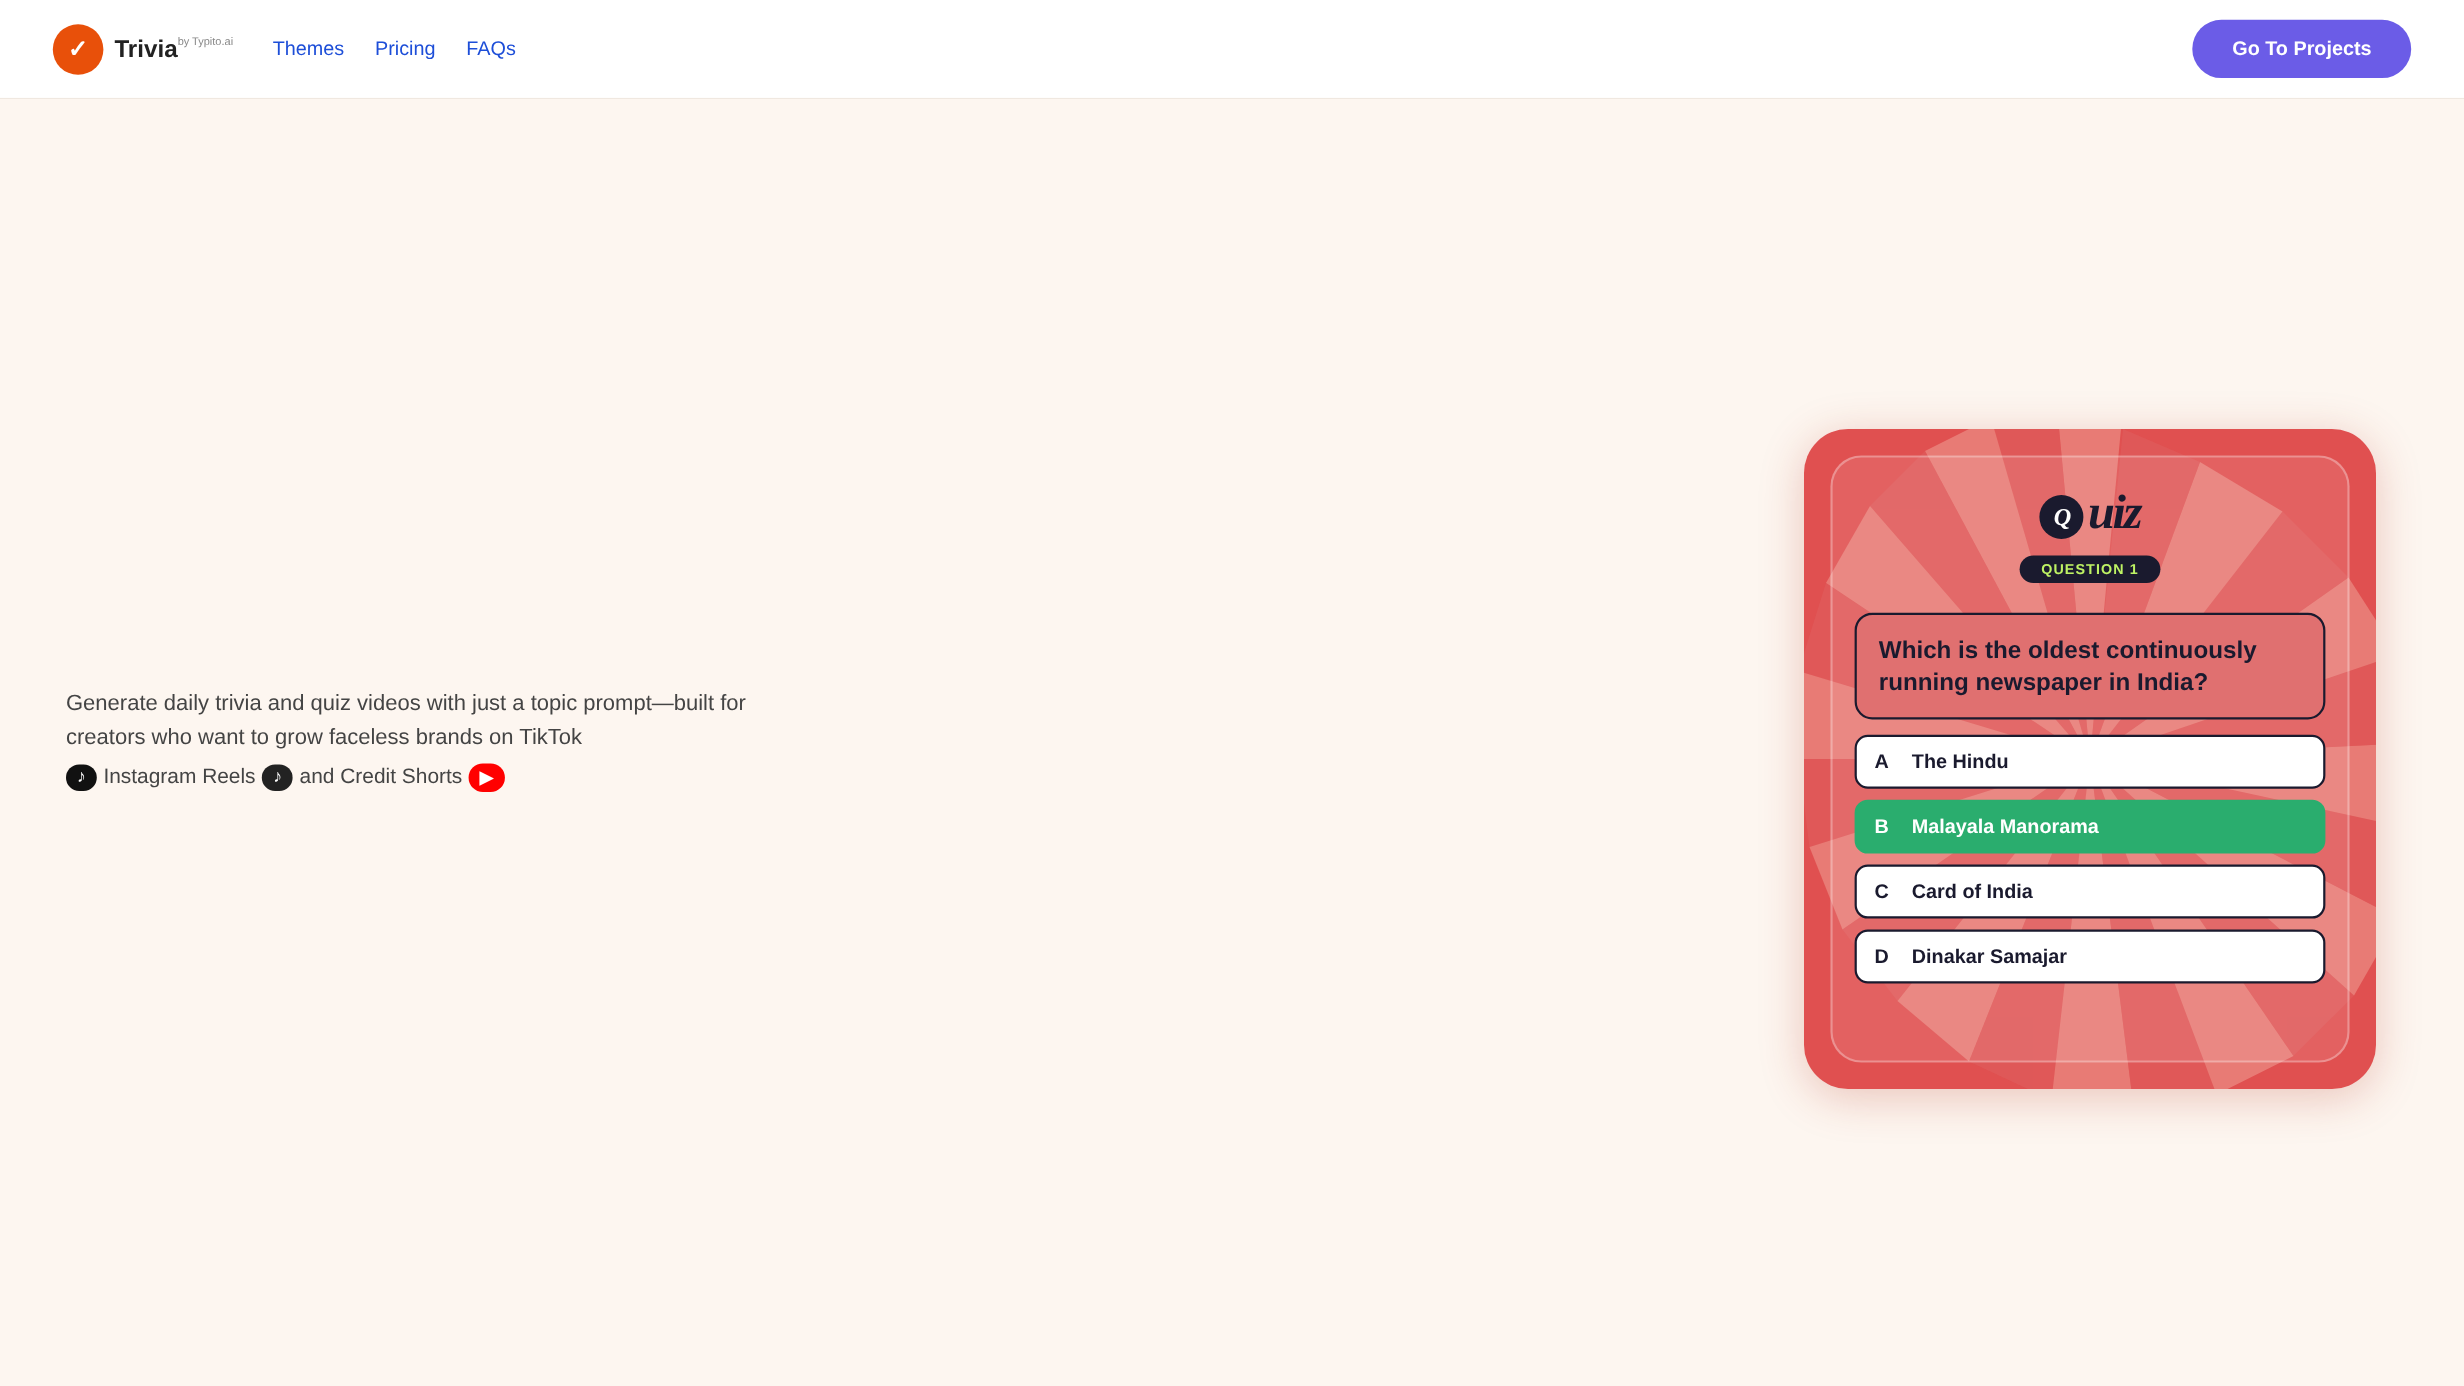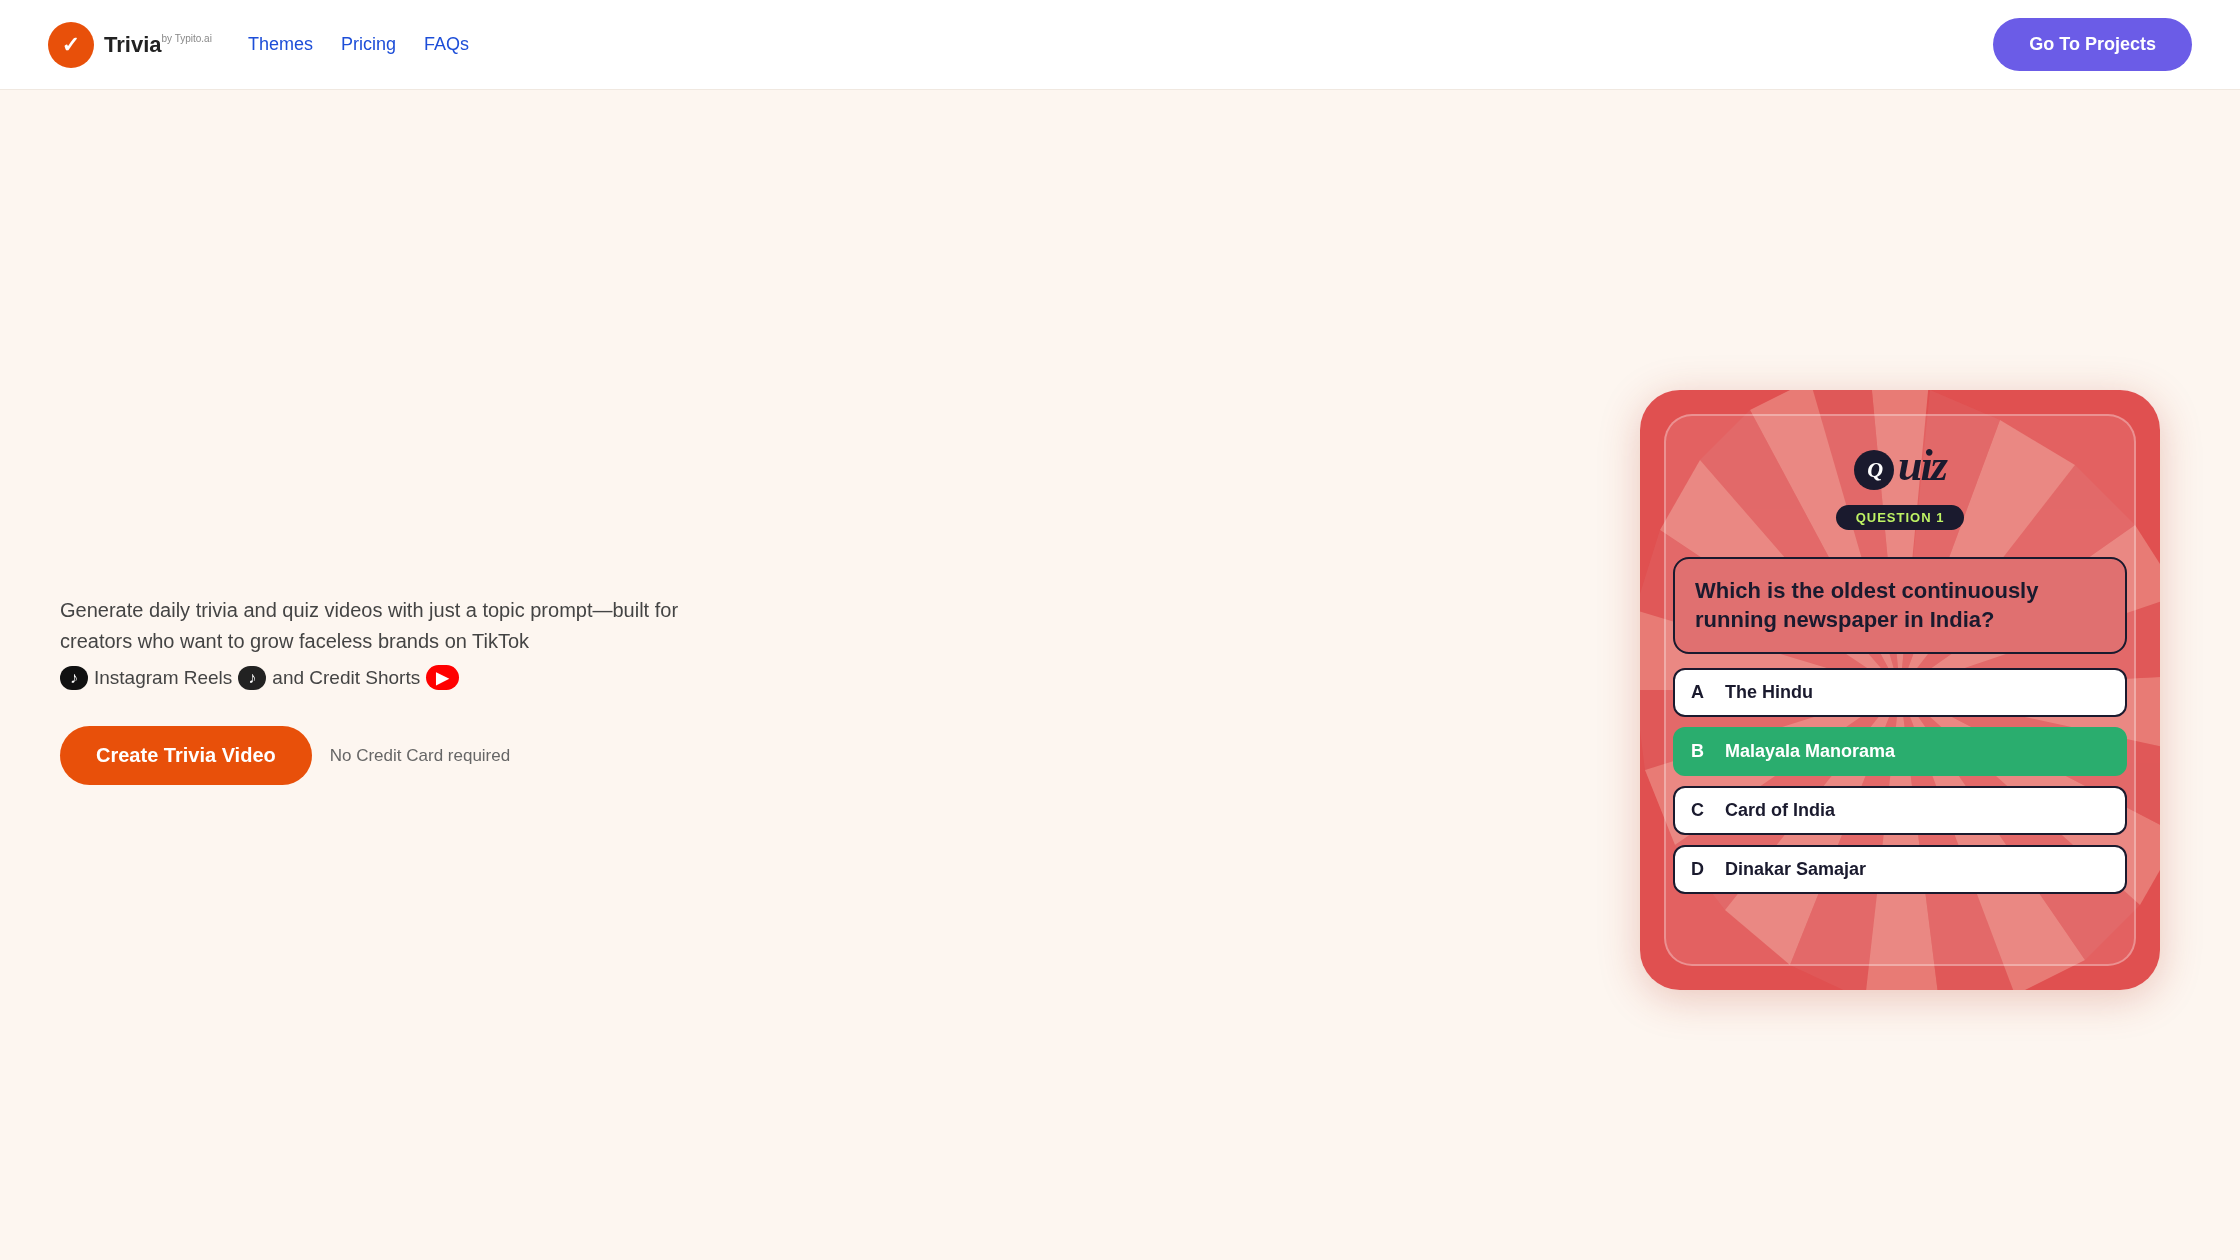--- a/index.html
+++ b/index.html
@@ -171,21 +171,21 @@
       position: relative;
       overflow: hidden;
       box-shadow: 0 8px 40px rgba(180,50,30,0.25);
     }
     .quiz-card-inner {
       position: relative;
       z-index: 2;
       background: rgba(255,255,255,0.10);
       border-radius: 28px;
       margin: 8px;
-      padding: 24px 7px 20px;
+      padding: 24px 20px 20px;
       height: calc(100% - 16px);
       display: flex;
       flex-direction: column;
       align-items: center;
       border: 2.5px solid rgba(255,255,255,0.3);
     }
     .quiz-logo {
       font-size: 42px;
       font-weight: 900;
       color: #1a1a2e;
@@ -282,24 +282,20 @@
     <div class="hero-platforms">
       <span class="platform-badge tiktok-badge">
         <span>♪</span>
       </span>
       <span>Instagram Reels</span>
       <span class="platform-badge tiktok-badge2">
         <span>♪</span>
       </span>
       <span>and Credit Shorts</span>
       <span class="platform-badge youtube-badge">▶</span>
-    </div>
-    <div class="cta-row">
-      <button class="btn-create">Create Trivia Video</button>
-      <span class="no-cc">No Credit Card required</span>
     </div>
   </div>
 
   <div class="hero-right">
     <div class="quiz-card-outer">
 
       <svg class="sunburst-svg" viewBox="0 0 520 600" xmlns="http://www.w3.org/2000/svg">
         <g transform="translate(260,300)">
           <polygon points="0,0 30,-320 -30,-320" fill="#f5c0b0" opacity="0.7"></polygon>
           <polygon points="0,0 -30,-320 -90,-310" fill="#e07070" opacity="0.5"></polygon>

